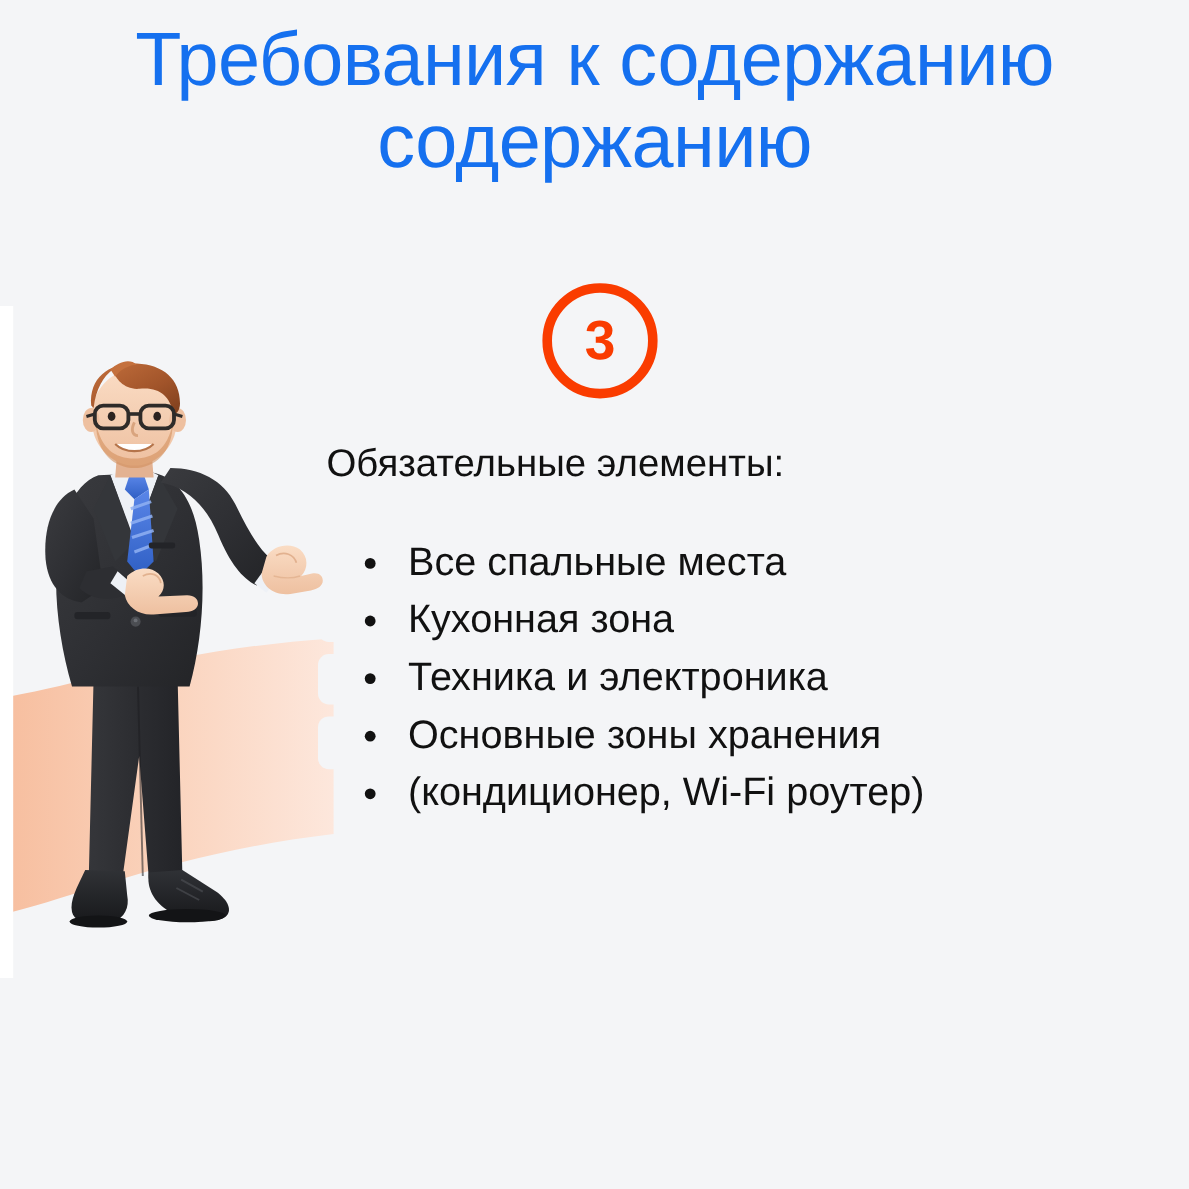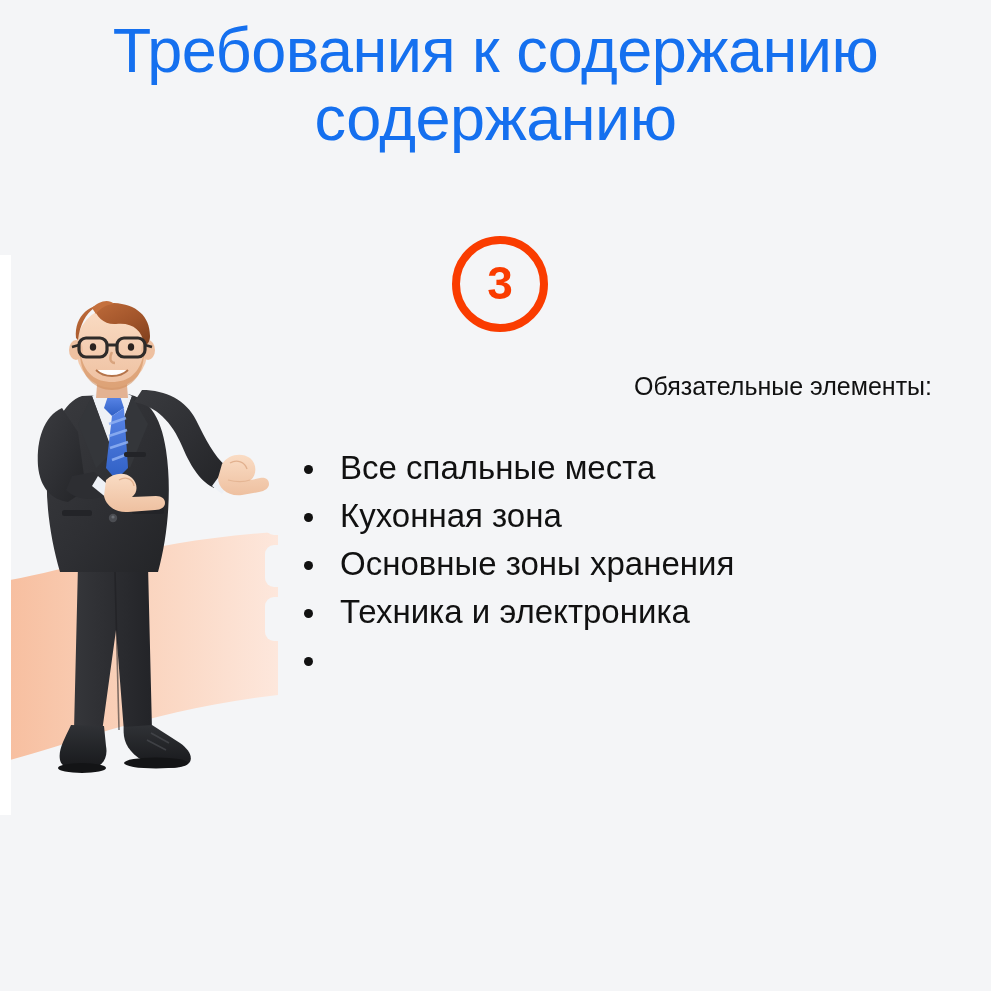--- a/index.html
+++ b/index.html
@@ -105,24 +105,24 @@
 
   
   .content {
     position:absolute;
     left:272px; top:366px;
     width:660px;
     z-index:25;
   }
   .subhead {
     color:#111111;
-    font-size:25px;
+    font-size:32px;
     line-height:40px;
     font-weight:400;
-    text-align:right;
+    text-align:left;
     white-space:nowrap;
   }
 
   .bullets {
     margin-top:38px;
     list-style:none;
     padding-left:32px;
   }
   .bullets li {
     position:relative;
@@ -303,26 +303,27 @@
       <li>
         <span class="dot"></span>
         <span>Все спальные места</span>
       </li>
       <li>
         <span class="dot"></span>
         <span>Кухонная зона</span>
       </li>
       <li>
         <span class="dot"></span>
+        <span>Техника и электроника</span>
+      </li>
+      <li>
+        <span class="dot"></span>
         <span>Основные зоны хранения</span>
       </li>
       <li>
         <span class="dot"></span>
-        <span>Техника и электроника</span>
-      </li>
-      <li>
-        <span class="dot"></span>
+        <span class="line2">(кондиционер, Wi-Fi роутер)</span>
       </li>
     </ul>
 
   </div>
 
 </div>
 
 </body></html>

